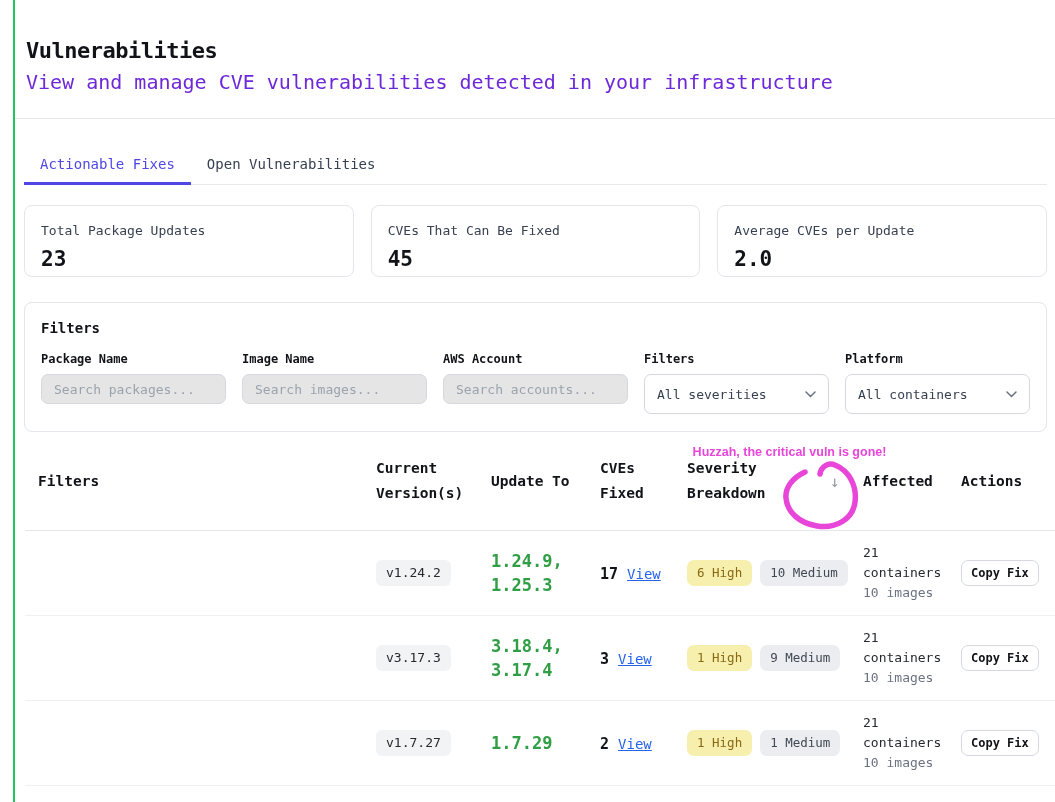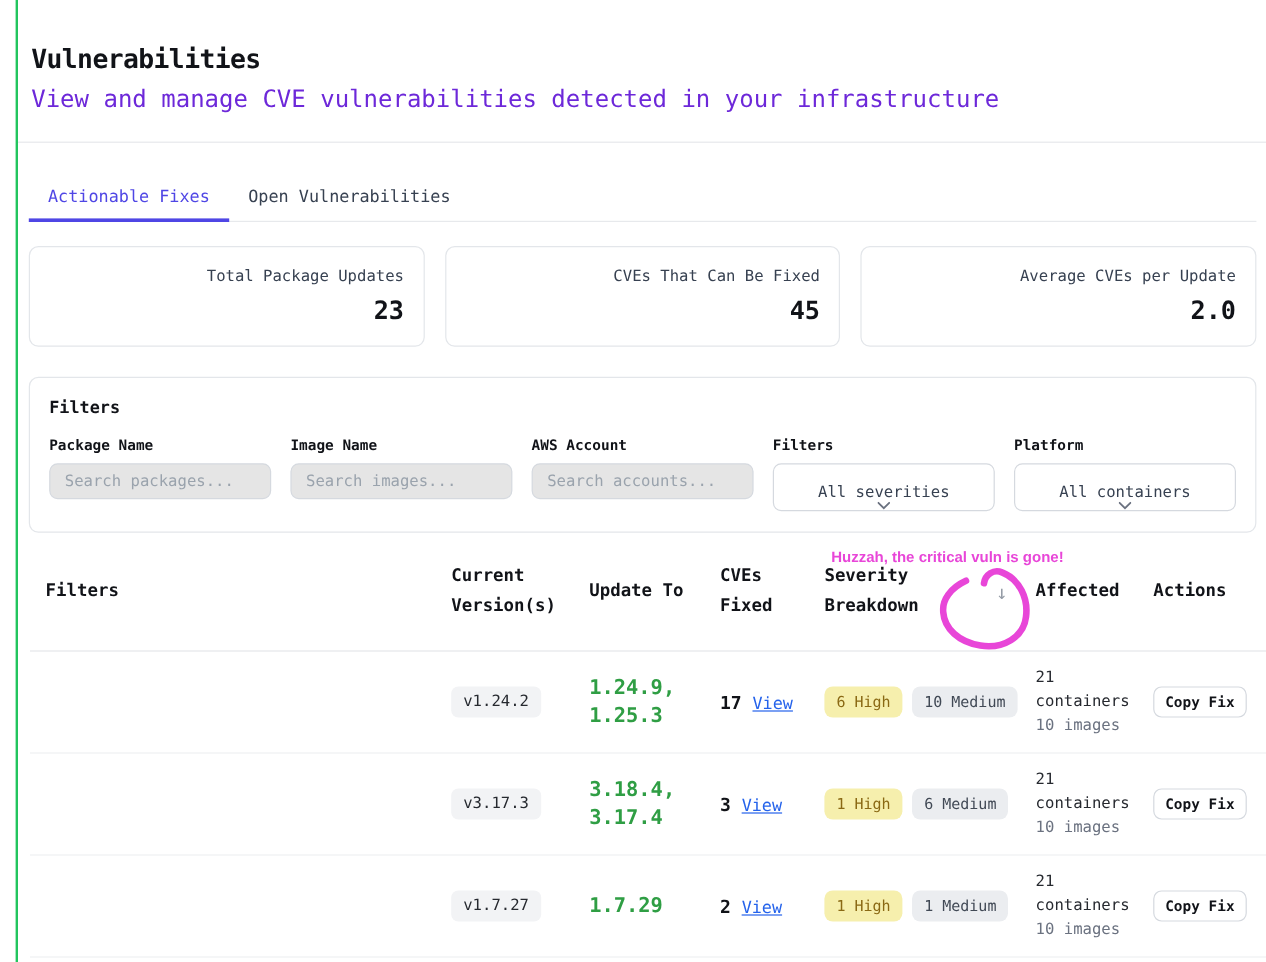--- a/index.html
+++ b/index.html
@@ -18,35 +18,35 @@
 
   
   .tabs { display: flex; margin-top: 27px; border-bottom: 1px solid #e7e9ec; }
   .tab { padding: 9px 16px; font-size: 14px; line-height: 18px; color: #374151;
          border: none; background: none; font-family: inherit; cursor: pointer;
          border-bottom: 3px solid transparent; margin-bottom: -1px; }
   .tab.active { color: #4f46e5; border-bottom-color: #4f46e5; }
 
   
   .stats { margin-top: 20px; display: grid; grid-template-columns: 1fr 1fr 1fr; gap: 17px; }
-  .stat-card { height: 84px; border: 1px solid #e3e6ea; border-radius: 8px; padding: 17px 16px 0; background: #fff; text-align: right; }
+  .stat-card { height: 72px; border: 1px solid #e3e6ea; border-radius: 8px; padding: 17px 16px 0; background: #fff; }
   .stat-label { font-size: 13px; line-height: 16px; color: #374151; }
   .stat-value { margin-top: 7px; font-size: 21px; line-height: 26px; font-weight: bold; color: #111318; }
 
   
   .filters { margin-top: 25px; border: 1px solid #e3e6ea; border-radius: 8px; padding: 17px 16px; background: #fff; }
   .filters-title { font-size: 14px; line-height: 17px; font-weight: bold; color: #111318; }
   .filter-grid { margin-top: 15px; display: grid; grid-template-columns: repeat(5, 1fr); gap: 16px; }
   .filter-label { display: block; font-size: 12px; line-height: 15px; font-weight: bold; color: #111318; margin-bottom: 7px; }
   .filter-input { width: 100%; height: 30px; border: 1px solid #d5d9df; border-radius: 7px; padding: 0 12px;
                   font-family: inherit; font-size: 13px; color: #1a1d23; background: #e5e5e5; }
   .filter-input::placeholder { color: #9aa3ad; }
   .filter-select { width: 100%; height: 40px; border: 1px solid #d5d9df; border-radius: 7px; padding: 16px 12px;
                    font-size: 13px; color: #374151; background: #fff; display: flex; align-items: center;
-                   justify-content: space-between; cursor: pointer; flex-direction: column; }
+                   justify-content: space-between; cursor: pointer; }
   .chevron { width: 11px; height: 7px; flex: 0 0 auto; }
 
   
   .table-wrap { position: relative; margin-left: 10px; }
   .trow { display: grid; grid-template-columns: 339px 115px 109px 87px 176px 98px 1fr; align-items: center; }
   .trow > div { padding: 0 12px; }
   .trow > div:first-child { padding-left: 13px; }
   .thead { height: 99px; border-bottom: 1px solid #e4e7ea; position: relative; }
   .thead > div { font-size: 14.5px; line-height: 25px; font-weight: bold; color: #111318; }
   .data-row { height: 85px; border-bottom: 1px solid #eef0f2; }
@@ -177,21 +177,21 @@
       <div><button class="copy-fix-btn">Copy Fix</button></div>
     </div>
 
     <div class="trow data-row">
       <div></div>
       <div><span class="version-pill">v3.17.3</span></div>
       <div class="update-to">3.18.4, 3.17.4</div>
       <div><span class="cve-count">3</span><a class="view-link">View</a></div>
       <div class="badges">
         <span class="badge badge-high">1 High</span>
-        <span class="badge badge-medium">6 Medium</span>
+        <span class="badge badge-medium">9 Medium</span>
       </div>
       <div>
         <div class="affected-main">21 containers</div>
         <div class="affected-sub">10 images</div>
       </div>
       <div><button class="copy-fix-btn">Copy Fix</button></div>
     </div>
 
     <div class="trow data-row">
       <div></div>

